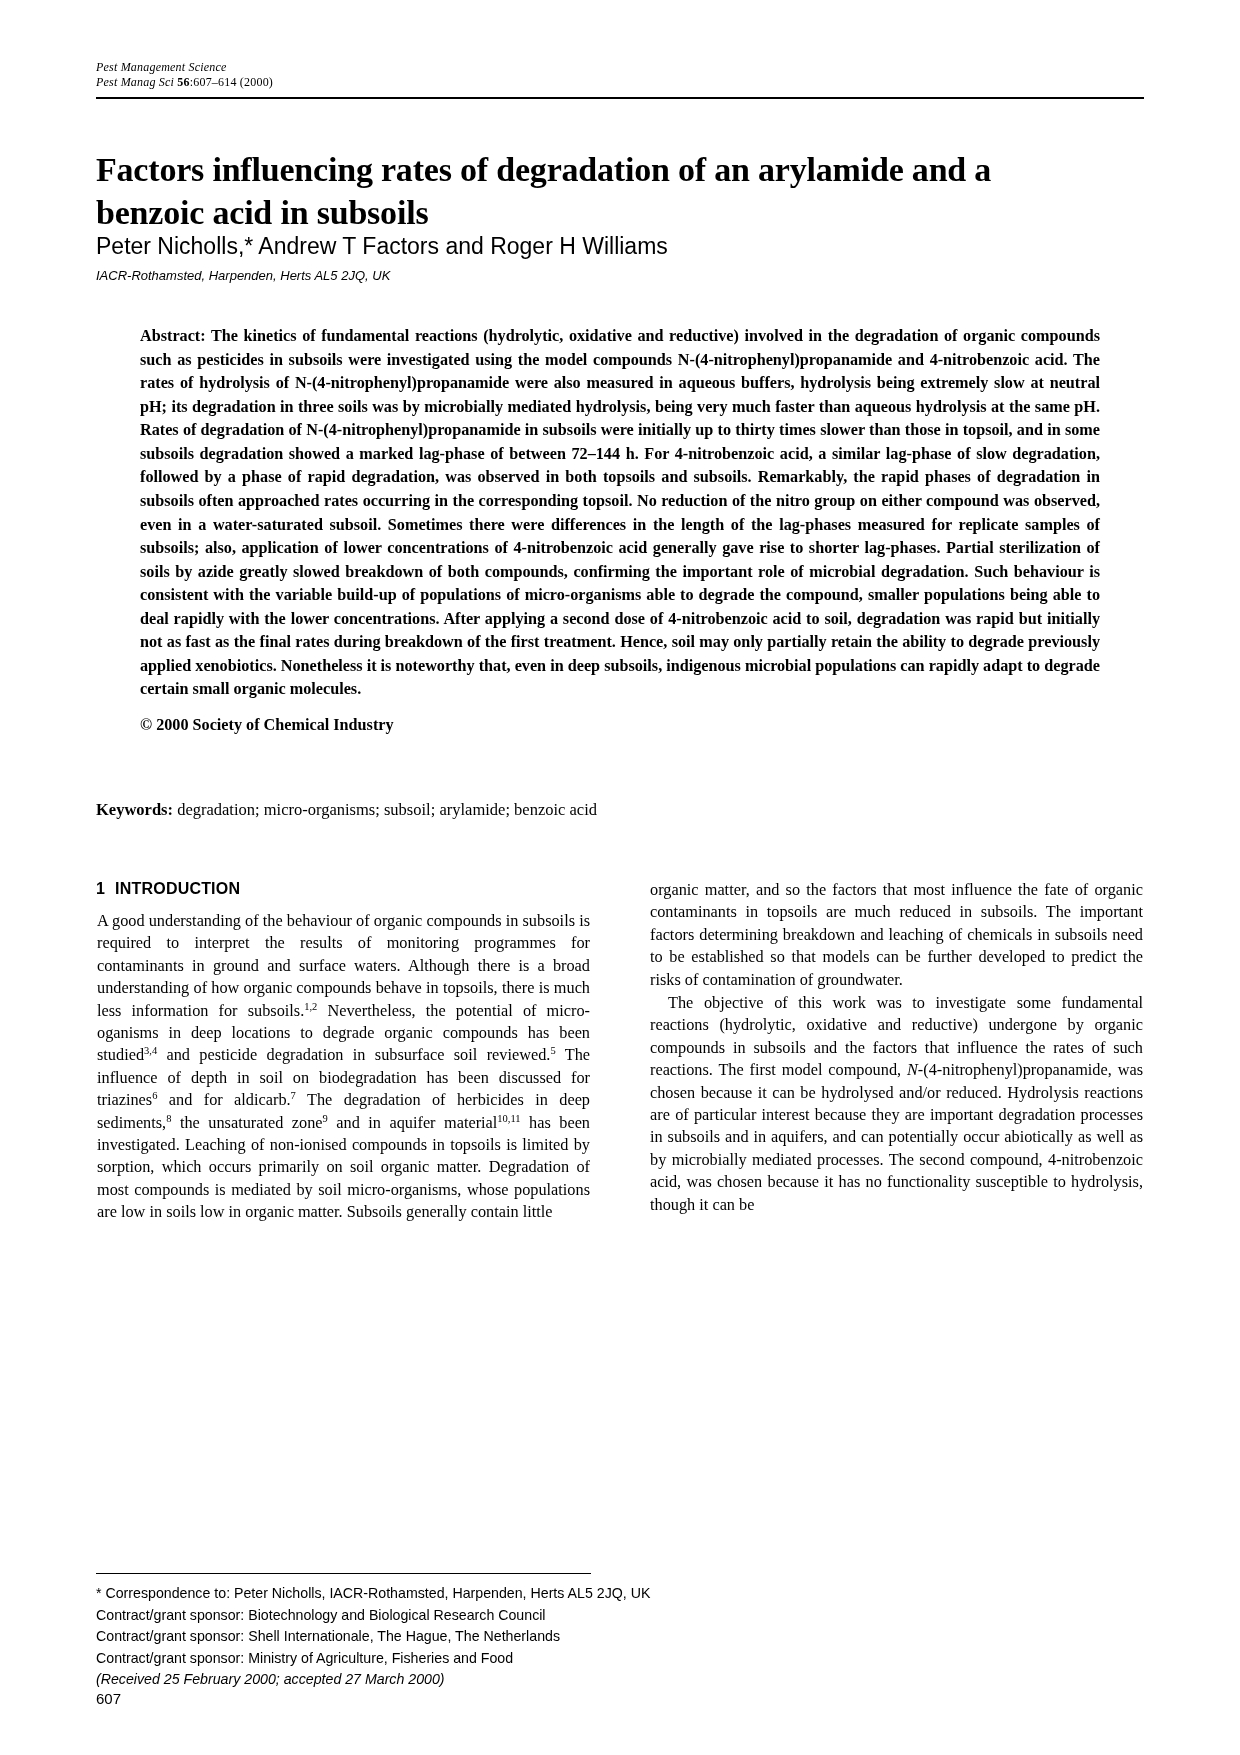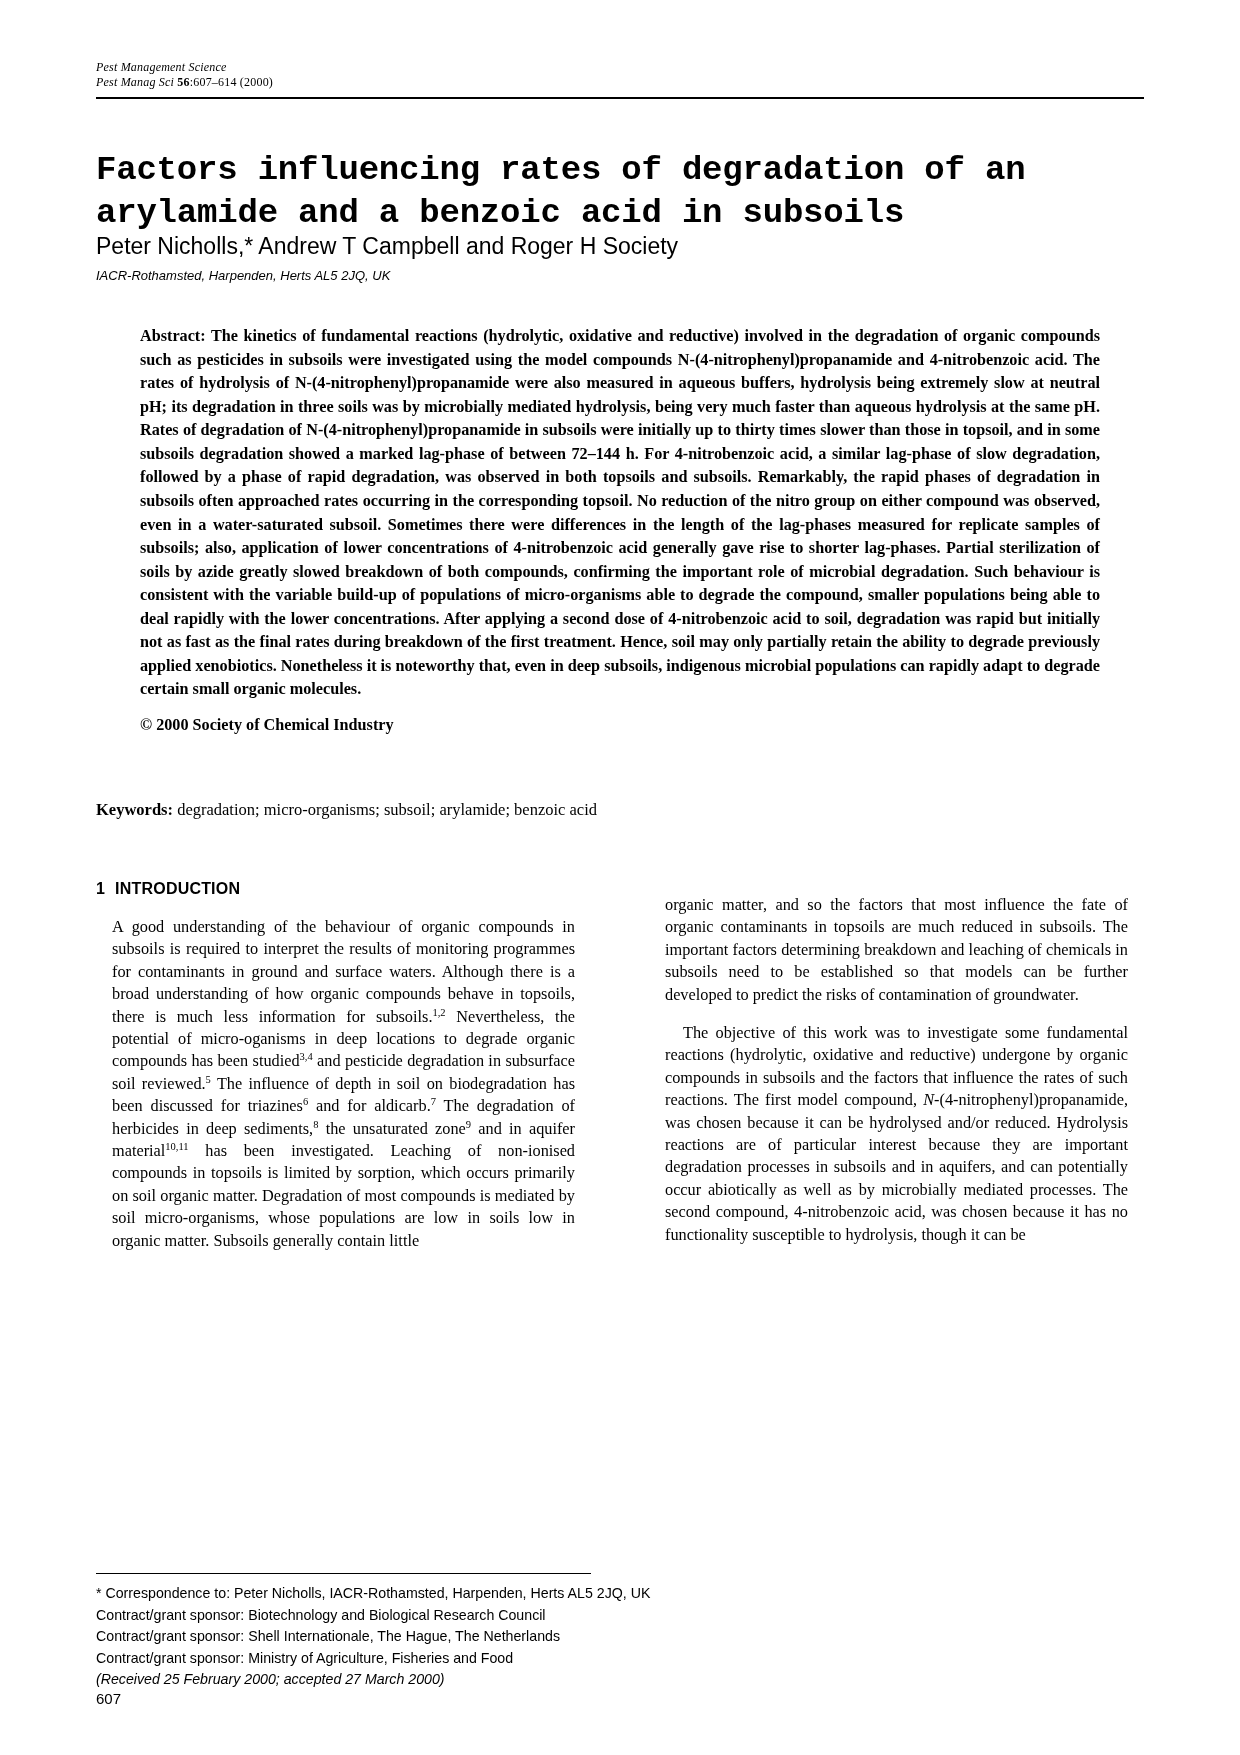--- a/index.html
+++ b/index.html
@@ -54,21 +54,21 @@
     height: 1.6px;
     background: #000;
   }
 
   
   .title {
     position: absolute;
     top: 132px;
     left: 96px;
     width: 1010px;
-    font-family: Liberation Mono, monospace;
+    font-family: Liberation Serif, serif;
     font-size: 34px;
     font-weight: bold;
     line-height: 1.25;
     letter-spacing: -0.2px;
     margin-top: 17px;
   }
   .authors {
     position: absolute;
     top: 232px;
     left: 96px;
@@ -131,21 +131,21 @@
   }
   .sec-head {
     font-family: "Liberation Sans", sans-serif;
     font-size: 16px;
     font-weight: bold;
     margin: 0 0 10px 0;
     letter-spacing: 0.2px;
   }
   .sec-head .num { margin-right: 10px; }
   p.body-par {
-    margin: 16px;
+    margin: 1px;
     text-indent: 0;
     hyphens: auto;
   }
   p.body-par.indent { text-indent: 18px; }
   sup { font-size: 10.5px; vertical-align: super; line-height: 0; }
   .ital { font-style: italic; text-align: right; }
 
   
   .rule-foot {
     position: absolute;
@@ -186,21 +186,21 @@
 <div class="page">
 
   <div class="runhead">
     <div class="runhead-left">Pest Management Science</div>
     <div class="runhead-right"><span class="ital">Pest Manag Sci</span> <span class="bold">56</span><span>:607–614 (2000)</span></div>
   </div>
 
   <div class="rule-top"></div>
 
   <h1 class="title">Factors influencing rates of degradation of an arylamide and a benzoic acid in subsoils</h1>
-  <div class="authors">Peter Nicholls,* Andrew T Campbell and Roger H Society</div>
+  <div class="authors">Peter Nicholls,* Andrew T Factors and Roger H Williams</div>
   <div class="affiliation">IACR-Rothamsted, Harpenden, Herts AL5 2JQ, UK</div>
 
   <div class="abstract">
     <span class="lead">Abstract:</span><span> The kinetics of fundamental reactions (hydrolytic, oxidative and reductive) involved in the degradation of organic compounds such as pesticides in subsoils were investigated using the model compounds N-(4-nitrophenyl)propanamide and 4-nitrobenzoic acid. The rates of hydrolysis of N-(4-nitrophenyl)propanamide were also measured in aqueous buffers, hydrolysis being extremely slow at neutral pH; its degradation in three soils was by microbially mediated hydrolysis, being very much faster than aqueous hydrolysis at the same pH. Rates of degradation of N-(4-nitrophenyl)propanamide in subsoils were initially up to thirty times slower than those in topsoil, and in some subsoils degradation showed a marked lag-phase of between 72–144 h. For 4-nitrobenzoic acid, a similar lag-phase of slow degradation, followed by a phase of rapid degradation, was observed in both topsoils and subsoils. Remarkably, the rapid phases of degradation in subsoils often approached rates occurring in the corresponding topsoil. No reduction of the nitro group on either compound was observed, even in a water-saturated subsoil. Sometimes there were differences in the length of the lag-phases measured for replicate samples of subsoils; also, application of lower concentrations of 4-nitrobenzoic acid generally gave rise to shorter lag-phases. Partial sterilization of soils by azide greatly slowed breakdown of both compounds, confirming the important role of microbial degradation. Such behaviour is consistent with the variable build-up of populations of micro-organisms able to degrade the compound, smaller populations being able to deal rapidly with the lower concentrations. After applying a second dose of 4-nitrobenzoic acid to soil, degradation was rapid but initially not as fast as the final rates during breakdown of the first treatment. Hence, soil may only partially retain the ability to degrade previously applied xenobiotics. Nonetheless it is noteworthy that, even in deep subsoils, indigenous microbial populations can rapidly adapt to degrade certain small organic molecules.</span>
     <span class="copyline">© 2000 Society of Chemical Industry</span>
   </div>
 
   <div class="keywords">
     <span class="kw-label">Keywords:</span><span> degradation; micro-organisms; subsoil; arylamide; benzoic acid</span>
   </div>

